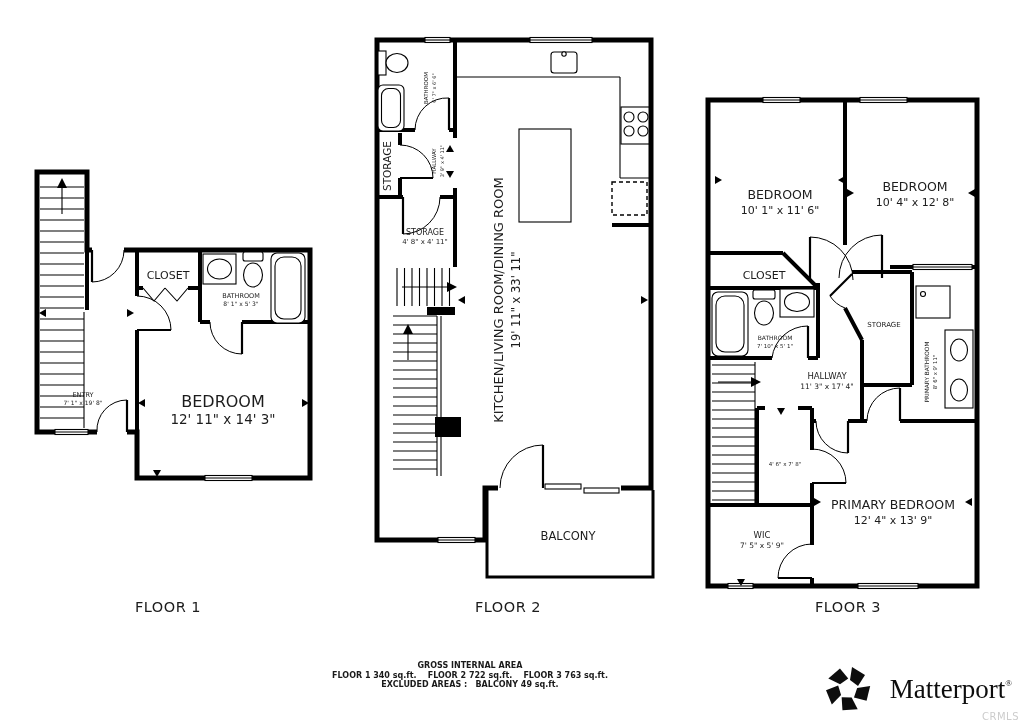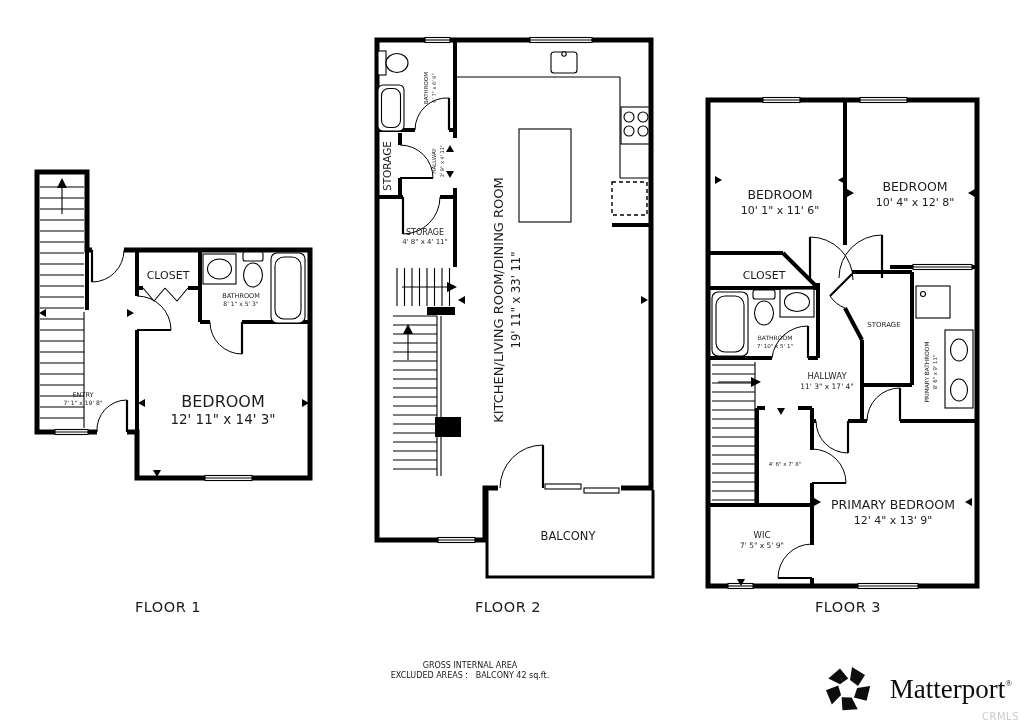--- a/index.html
+++ b/index.html
@@ -12,21 +12,21 @@
   .thin{stroke:#000;stroke-width:1.1;fill:none;}
   .fixture{stroke:#000;stroke-width:1.1;fill:#fff;}
   .arc{stroke:#000;stroke-width:1;fill:none;}
   .leaf{stroke:#000;stroke-width:2.2;fill:none;}
   .dashedbox{stroke:#000;stroke-width:1.4;fill:none;stroke-dasharray:4 3;}
   .winfill{fill:#fff;stroke:none;}
   .marker{fill:#000;stroke:none;}
   .blackfill{fill:#000;stroke:none;}
   .floor-label{letter-spacing:0.5px;}
   .footer{position:absolute;left:0;top:661px;width:940px;text-align:center;
-          font-size:8px;line-height:9.6px;color:#1a1a1a;}
+          font-size:8px;line-height:9.6px;color:#1a1a1a;font-weight:bold;}
   .footer div{white-space:pre;}
   .footer .disclaimer{color:#9e9e9e;margin-top:2px;letter-spacing:0.2px;}
   .brand{position:absolute;right:12px;top:666px;display:flex;align-items:center;gap:19px;}
   .brand-text{font-family:"Liberation Serif",serif;font-size:27px;color:#0d0d0d;}
   .brand-text sup{font-size:9px;vertical-align:12px;}
   .watermark{position:absolute;right:5px;top:711px;font-size:10px;color:#cccccc;letter-spacing:0.5px;}
 </style>
 </head>
 <body>
 
@@ -353,21 +353,22 @@
     <text x="762" y="548" font-size="7.5">7' 5" x 5' 9"</text>
     <text x="893" y="509" font-size="12.5">PRIMARY BEDROOM</text>
     <text x="893" y="524" font-size="11">12' 4" x 13' 9"</text>
     <text class="floor-label" x="848" y="612" font-size="14.5">FLOOR 3</text>
   </g>
 </svg>
 
 
 <div class="footer">
   <div>GROSS INTERNAL AREA</div>
-  <div>EXCLUDED AREAS :   BALCONY 42 sq.ft.</div>
+  <div>FLOOR 1 340 sq.ft.    FLOOR 2 722 sq.ft.    FLOOR 3 763 sq.ft.</div>
+  <div>EXCLUDED AREAS :   BALCONY 49 sq.ft.</div>
 </div>
 
 
 <div class="brand">
   <svg width="46" height="46" viewBox="0 0 46 46">
     <g transform="translate(23,23)" fill="#0d0d0d">
       <polygon points="2,-9 4,-22 17,-14 10,-3"></polygon>
       <polygon transform="rotate(72)" points="2,-9 4,-22 17,-14 10,-3"></polygon>
       <polygon transform="rotate(144)" points="2,-9 4,-22 17,-14 10,-3"></polygon>
       <polygon transform="rotate(216)" points="2,-9 4,-22 17,-14 10,-3"></polygon>

